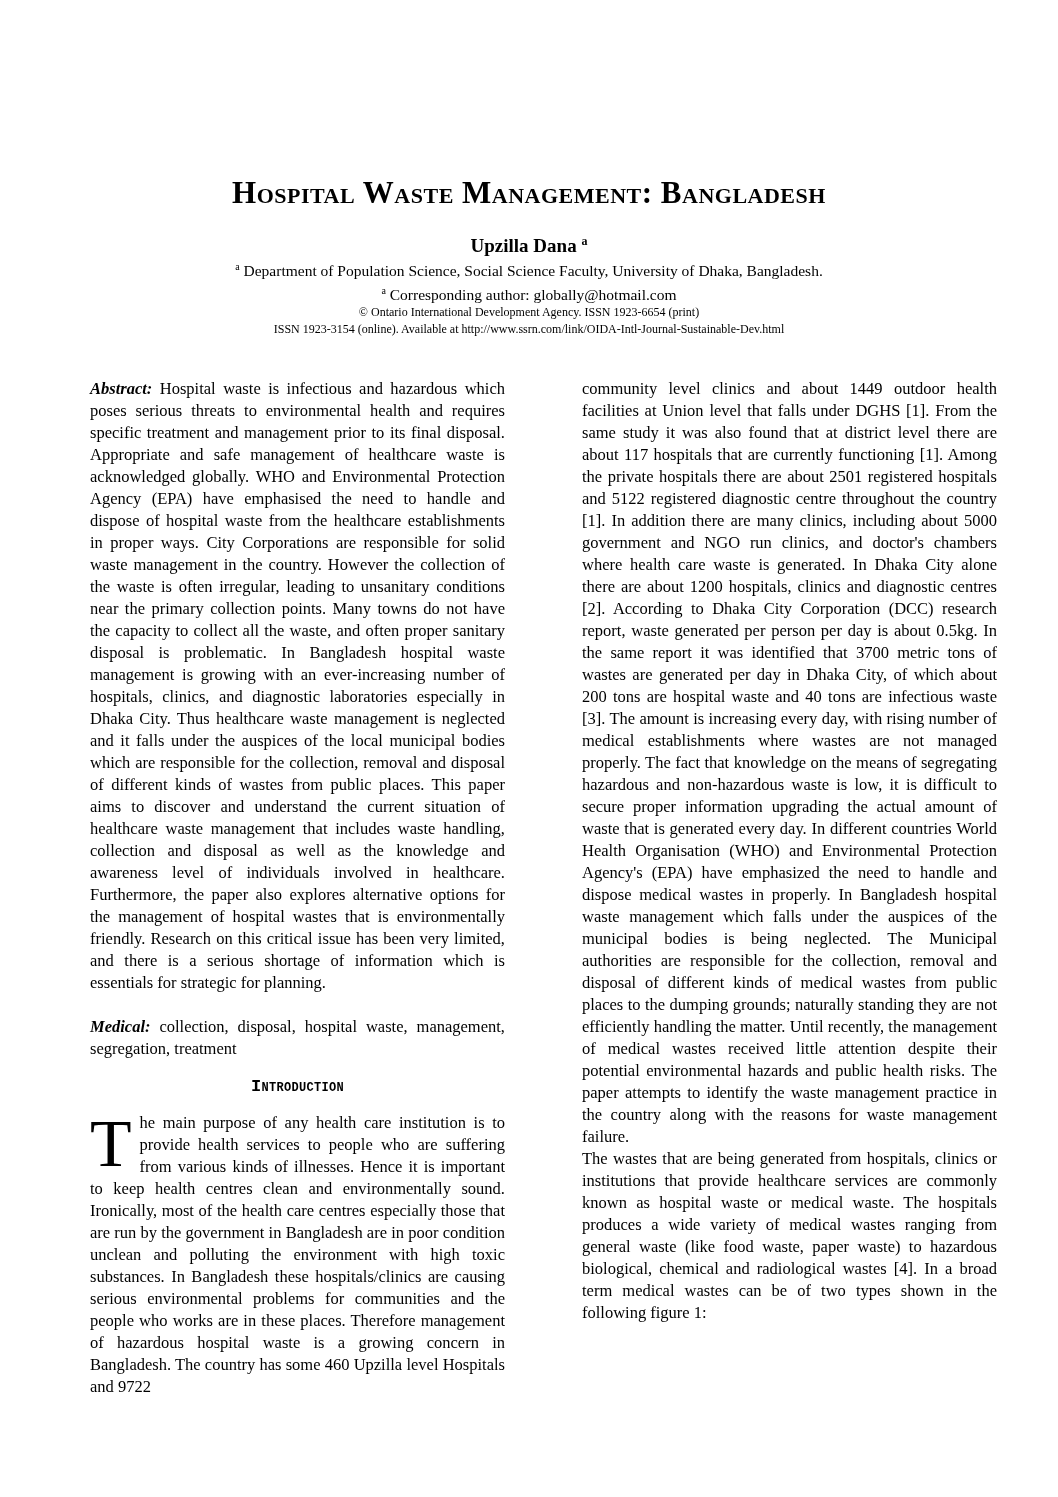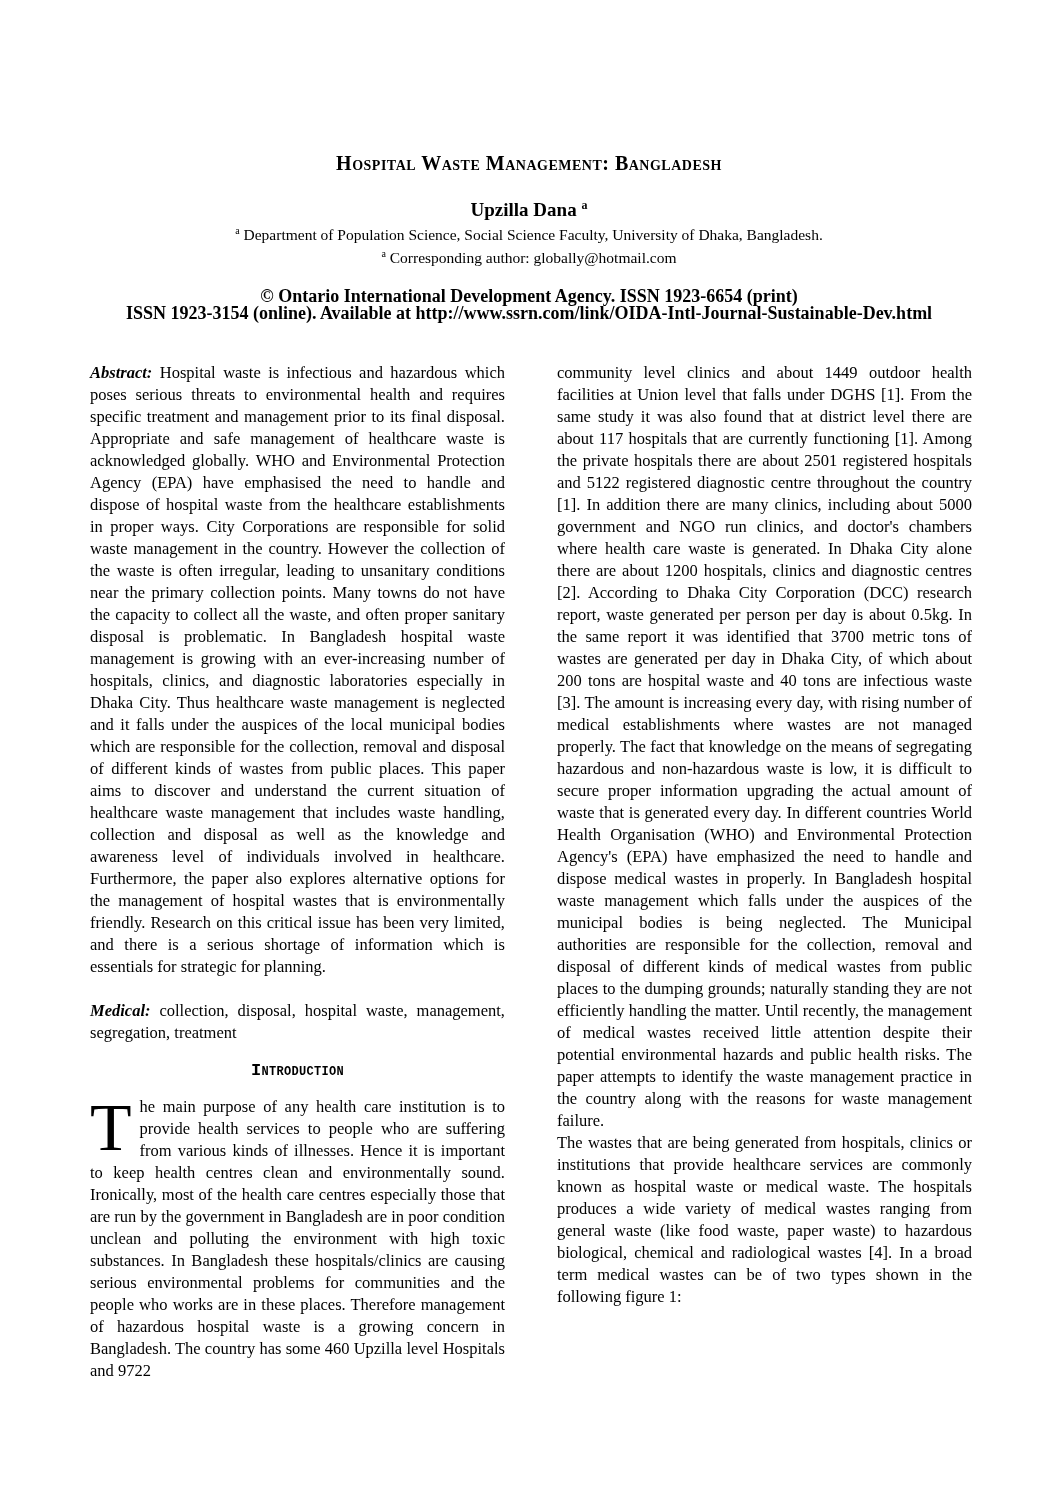--- a/index.html
+++ b/index.html
@@ -16,25 +16,26 @@
     font-family: "Liberation Serif", serif;
     color: #000000;
     overflow: hidden;
     box-sizing: border-box;
   }
   .header {
     text-align: center;
     padding-top: 152px;
   }
   .paper-title {
-    font-size: 20px;
+    font-size: 31px;
     font-weight: bold;
     font-variant: small-caps;
     letter-spacing: 0.5px;
     line-height: 1.1;
+    margin-top: 24px;
   }
   .author-line {
     margin-top: 24px;
     font-size: 19px;
     font-weight: bold;
   }
   .author-line sup {
     font-size: 12px;
     font-weight: bold;
   }
@@ -43,28 +44,27 @@
     line-height: 19px;
   }
   .affil-line sup, .corr-line sup {
     font-size: 10px;
   }
   .corr-line {
     font-size: 15.5px;
     line-height: 19px;
   }
   .copyright-block {
-    margin-top: 20px;
-    font-size: 18px;
-    font-weight: bold;
+    font-size: 12px;
+    font-weight: normal;
     line-height: 17px;
   }
   .columns {
     display: flex;
-    gap: 52px;
+    gap: 77px;
     padding-left: 90px;
     padding-right: 83px;
     margin-top: 40px;
   }
   .col {
     width: 415px;
     flex: 0 0 415px;
     text-align: justify;
     font-size: 16.5px;
     line-height: 22px;

